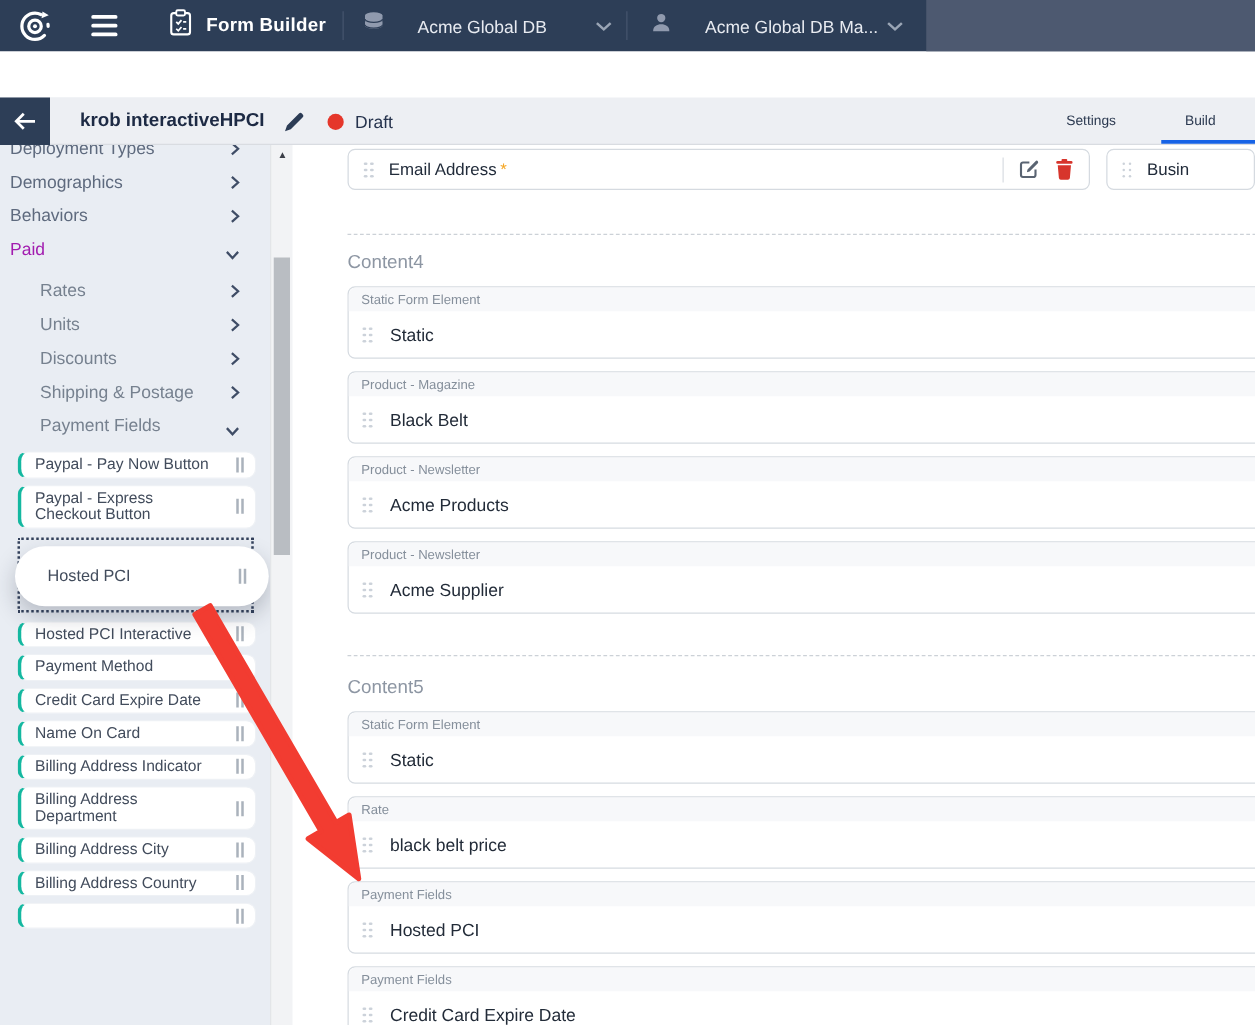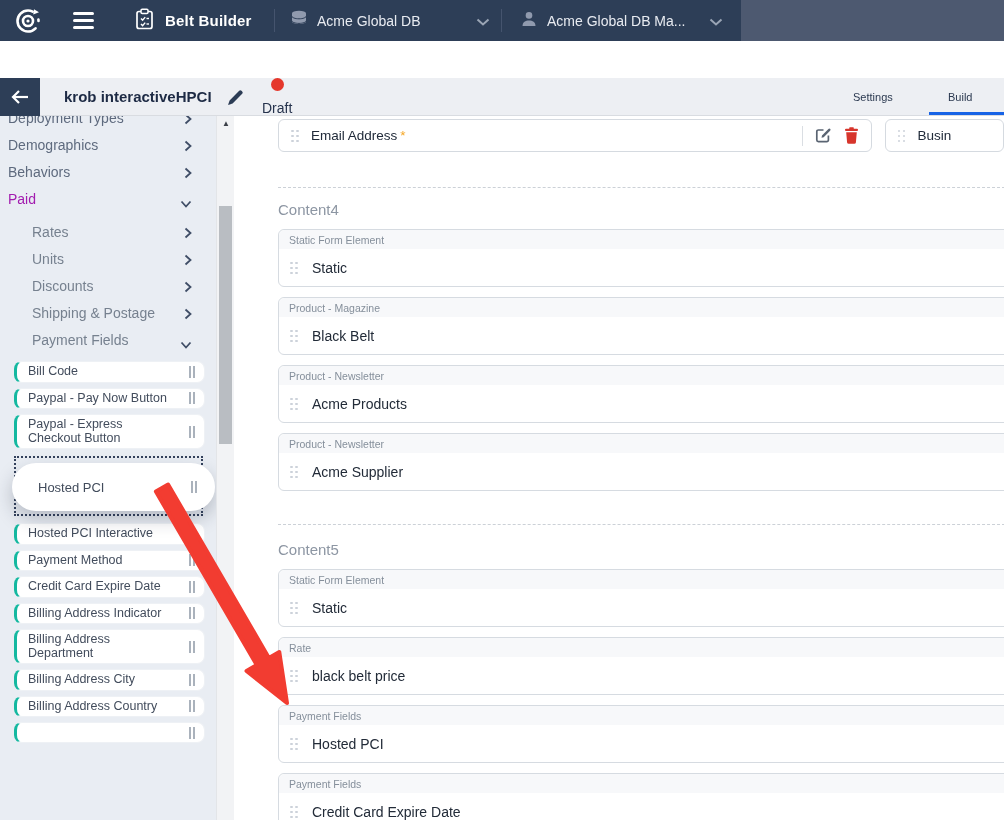--- a/index.html
+++ b/index.html
@@ -9,30 +9,30 @@
   
   .topbar { position:absolute; left:0; top:0; width:1004px; height:41px; background:#2d3e57; }
   .topbar-shade { position:absolute; left:741px; top:0; width:263px; height:41px; background:#4d5970; }
   .topbar .item { position:absolute; top:0; height:41px; display:flex; align-items:center; }
   .logo { left:14px; }
   .hamburger { left:72px; width:22px; flex-direction:column; justify-content:center; gap:4px; cursor:pointer; }
   .hamburger i { display:block; width:21px; height:3px; background:#fff; border-radius:2px; }
   .appgroup { left:135px; gap:11px; }
   .app-label { color:#fff; font-size:15px; font-weight:bold; letter-spacing:.2px; }
   .tb-divider { position:absolute; top:9px; width:1px; height:23px; background:#45546e; }
-  .selector { gap:9px; cursor:pointer; }
+  .selector { gap:26px; cursor:pointer; }
   .sel-label { color:#e8ebf1; font-size:14px; }
   .chev { margin-left:4px; }
 
   
   .hdr2 { position:absolute; left:0; top:78px; width:1004px; height:38px; background:#edeff3; border-bottom:1px solid #d9dce1; z-index:20; }
   .backbtn { position:absolute; left:0; top:0; width:40px; height:38px; background:#2d3e57; color:#fff; display:flex; align-items:center; justify-content:center; cursor:pointer; }
   .form-title { position:absolute; left:64px; top:0; height:38px; line-height:38px; font-size:15px; font-weight:bold; color:#1d2a44; }
   .title-pencil { position:absolute; left:227px; top:11px; }
-  .status { position:absolute; left:262px; top:0; height:38px; display:flex; align-items:center; gap:9px;flex-direction:column; }
+  .status { position:absolute; left:262px; top:0; height:38px; display:flex; align-items:center; gap:9px; }
   .status-dot { width:13px; height:13px; border-radius:50%; background:#e5372b; }
   .status-label { font-size:14px; color:#26334d; }
   .tab { position:absolute; top:0; height:38px; line-height:38px; font-size:11px; color:#2b3950; cursor:pointer; }
   .tab-settings { left:853px; }
   .tab-build { left:948px; }
   .build-underline { position:absolute; left:929px; bottom:0; width:75px; height:3px; background:#1763e6; }
 
   
   .sidebar { position:absolute; left:0; top:78px; width:216px; height:742px; background:#e9edf3; z-index:5; padding-top:26px; overflow:hidden; }
   .nav-item { position:relative; height:27px; display:flex; align-items:center; padding-left:8px; font-size:14px; color:#5e6a7e; cursor:pointer; }
@@ -117,21 +117,21 @@
     <span>
       <svg width="19" height="22" viewBox="0 0 19 22">
         <rect x="2" y="3.5" width="15" height="17" rx="2" fill="none" stroke="#ffffff" stroke-width="1.7"></rect>
         <rect x="6" y="1.2" width="7" height="4.2" rx="1.2" fill="#2d3e57" stroke="#ffffff" stroke-width="1.5"></rect>
         <path d="M6 10.5 l1.6 1.6 2.6-3" fill="none" stroke="#ffffff" stroke-width="1.4"></path>
         <line x1="11.5" y1="10.5" x2="14" y2="10.5" stroke="#ffffff" stroke-width="1.4"></line>
         <path d="M6 16 l1.6 1.6 2.6-3" fill="none" stroke="#ffffff" stroke-width="1.4"></path>
         <line x1="11.5" y1="16" x2="14" y2="16" stroke="#ffffff" stroke-width="1.4"></line>
       </svg>
     </span>
-    <span class="app-label">Belt Builder</span>
+    <span class="app-label">Form Builder</span>
   </div>
 
   <div class="tb-divider" style="left:274px"></div>
 
   <div class="item selector" style="left:290px">
     <span>
       <svg width="18" height="18" viewBox="0 0 18 18">
         <ellipse cx="9" cy="3.4" rx="7" ry="2.6" fill="#909aae"></ellipse>
         <path d="M2 3.4 v3.4 c0 1.45 3.1 2.6 7 2.6 s7 -1.15 7 -2.6 V3.4" fill="#909aae"></path>
         <path d="M2 8 v3.4 c0 1.45 3.1 2.6 7 2.6 s7 -1.15 7 -2.6 V8" fill="#909aae"></path>
@@ -236,34 +236,34 @@
       <span>Payment Fields</span>
       <span class="nav-chev" style="top:10px">
         <svg width="12" height="8" viewBox="0 0 12 8">
             <polyline points="1.5,1.5 6,6.5 10.5,1.5" fill="none" stroke="#3f4d66" stroke-width="1.8"></polyline>
           </svg>
       </span>
     </div>
   </div>
 
   <div class="chips">
-    <div class="chip"><span>Bill Code</span><span class="pipes"></span></div>
     <div class="chip"><span>Paypal - Pay Now Button</span><span class="pipes"></span></div>
     <div class="chip"><span>Paypal - Express Checkout Button</span><span class="pipes"></span></div>
 
     <div class="drop-slot">
       <div class="chip-drag">
         <span>Hosted PCI</span>
         <span class="pipes"></span>
       </div>
     </div>
 
     <div class="chip"><span>Hosted PCI Interactive</span><span class="pipes"></span></div>
     <div class="chip"><span>Payment Method</span><span class="pipes"></span></div>
     <div class="chip"><span>Credit Card Expire Date</span><span class="pipes"></span></div>
+    <div class="chip"><span>Name On Card</span><span class="pipes"></span></div>
     <div class="chip"><span>Billing Address Indicator</span><span class="pipes"></span></div>
     <div class="chip"><span>Billing Address Department</span><span class="pipes"></span></div>
     <div class="chip"><span>Billing Address City</span><span class="pipes"></span></div>
     <div class="chip"><span>Billing Address Country</span><span class="pipes"></span></div>
     <div class="chip partial">
         <span class="pipes"></span>
       </div>
   </div>
 </div>
 

